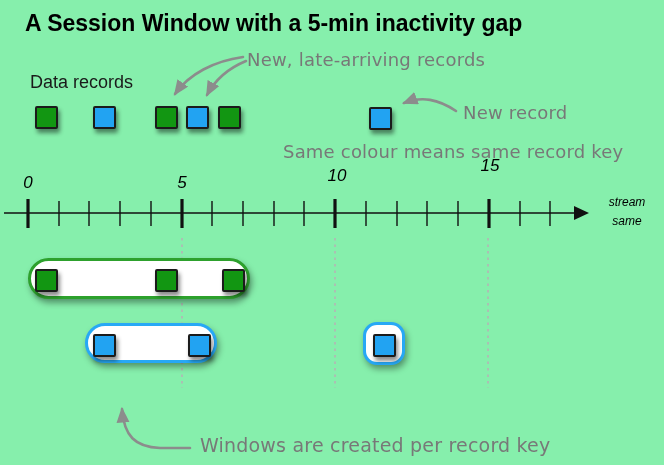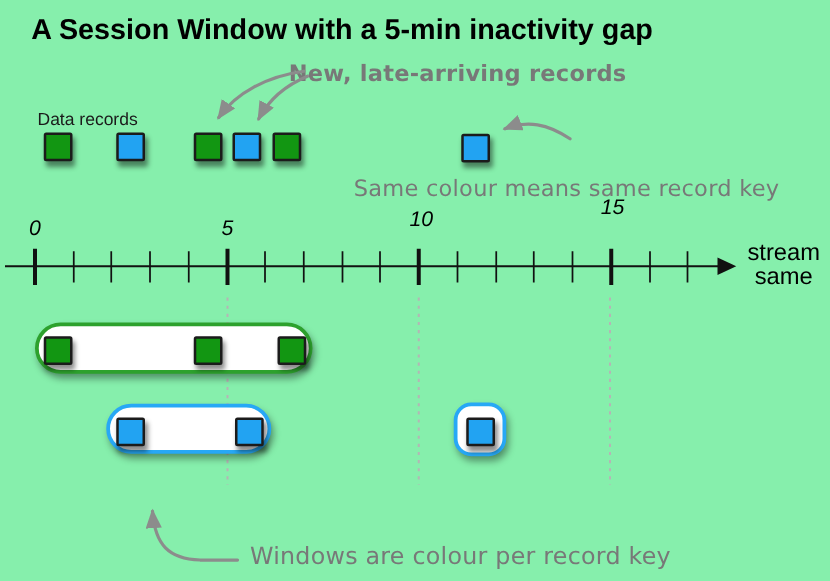--- a/index.html
+++ b/index.html
@@ -3,21 +3,21 @@
 <meta charset="utf-8">
 <style>
   html,body{margin:0;padding:0;background:#fff;}
   .canvas{
     position:relative;width:664px;height:465px;background:#86efac;
     font-family:"Liberation Sans",sans-serif;overflow:hidden;
   }
   .title{
     position:absolute;left:25px;top:10px;font-size:23px;font-weight:bold;color:#000;
   }
-  .plain-label{position:absolute;color:#1a1a1a;font-size:14px;margin-top:15px;}
+  .plain-label{position:absolute;color:#1a1a1a;font-size:18px;}
   .hand{
     position:absolute;color:var(--annotation-gray,#787878);
     font-family:"DejaVu Sans",sans-serif;font-size:18px;letter-spacing:.2px;white-space:nowrap;
   }
   .sq{
     position:absolute;width:19px;height:19px;border:2px solid #1b1b1b;border-radius:2px;
     box-shadow:2px 4px 4px rgba(0,0,0,.45);
   }
   .sq.green{background:var(--green,#129612);}
   .sq.blue{background:var(--blue,#22a3f2);}
@@ -25,43 +25,44 @@
     position:absolute;background:#fff;box-shadow:2px 4px 6px rgba(0,0,0,.38);
   }
   .window.green{border:3px solid var(--green-border,#2da12d);border-radius:22px;}
   .window.blue{border:3px solid var(--blue-border,#27a8f5);border-radius:22px;}
   .window.blue.small{border-radius:14px;}
   .tick-label{
     position:absolute;transform:translateX(-50%);font-style:italic;font-size:17px;color:#000;
   }
   .stream-time{
     position:absolute;left:590px;top:193px;width:74px;text-align:center;
-    font-size:19px;line-height:19px;color:#000;
+    font-size:12px;line-height:19px;color:#000;font-style:italic;
   }
   svg.overlay{position:absolute;left:0;top:0;pointer-events:none;}
   .axis-line{stroke:#111;stroke-width:1.6;}
   .tick-minor{stroke:#111;stroke-width:1.4;}
   .tick-major{stroke:#111;stroke-width:3.2;}
   .axis-head{fill:#111;}
   .dotted{stroke:#b5b5b5;stroke-width:1.6;stroke-dasharray:2.5 4;fill:none;}
   .arrow{stroke:var(--arrow-gray,#8c8c8c);stroke-width:2.6;fill:none;stroke-linecap:round;}
   .arrowhead{fill:var(--arrow-gray,#8c8c8c);}
 </style>
 </head>
 <body>
 
 <div class="canvas">
 
   <div class="title">A Session Window with a 5-min inactivity gap</div>
 
   <div class="plain-label" style="left:30px;top:72px;">Data records</div>
 
-  <div class="hand" style="left:231px;top:49px;font-weight:bold;">New, late-arriving records</div>
+  <div class="hand" style="left:247px;top:49px;">New, late-arriving records</div>
+  <div class="hand" style="left:463px;top:102px;">New record</div>
   <div class="hand" style="left:283px;top:141px;">Same colour means same record key</div>
-  <div class="hand" style="left:200px;top:434px;font-size:19px;">Windows are colour per record key</div>
+  <div class="hand" style="left:200px;top:434px;font-size:19px;">Windows are created per record key</div>
 
   <div class="sq green" style="left:35px;top:106px;"></div>
   <div class="sq blue" style="left:93px;top:106px;"></div>
   <div class="sq green" style="left:155px;top:106px;"></div>
   <div class="sq blue" style="left:186px;top:106px;"></div>
   <div class="sq green" style="left:218px;top:106px;"></div>
   <div class="sq blue" style="left:369px;top:107px;"></div>
 
   <svg class="overlay" width="664" height="465" viewBox="0 0 664 465">
     <defs>

